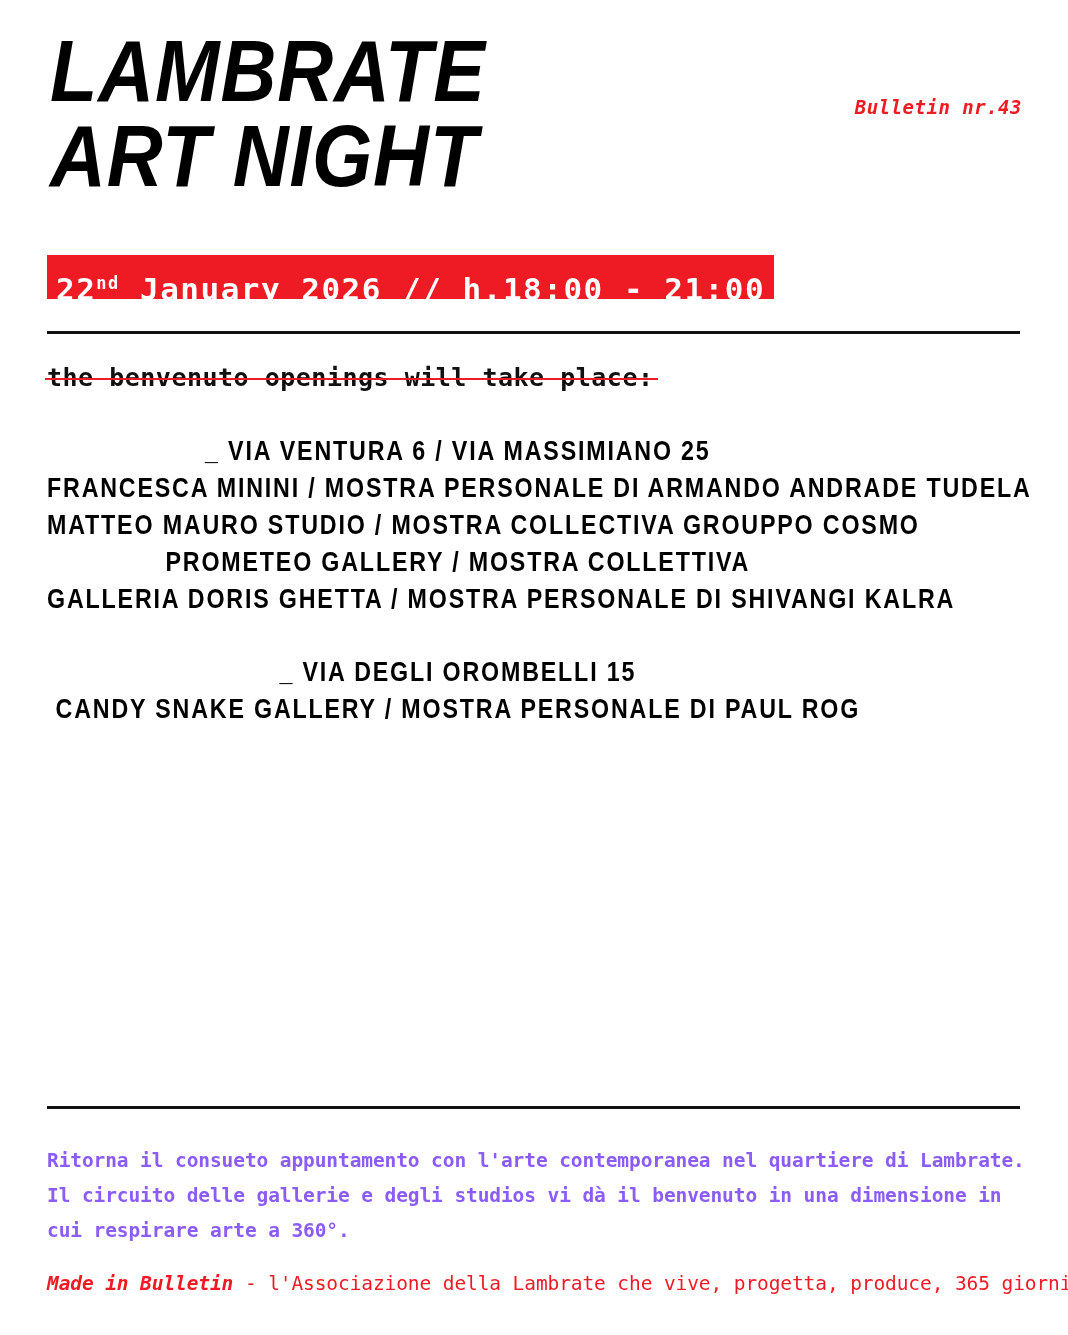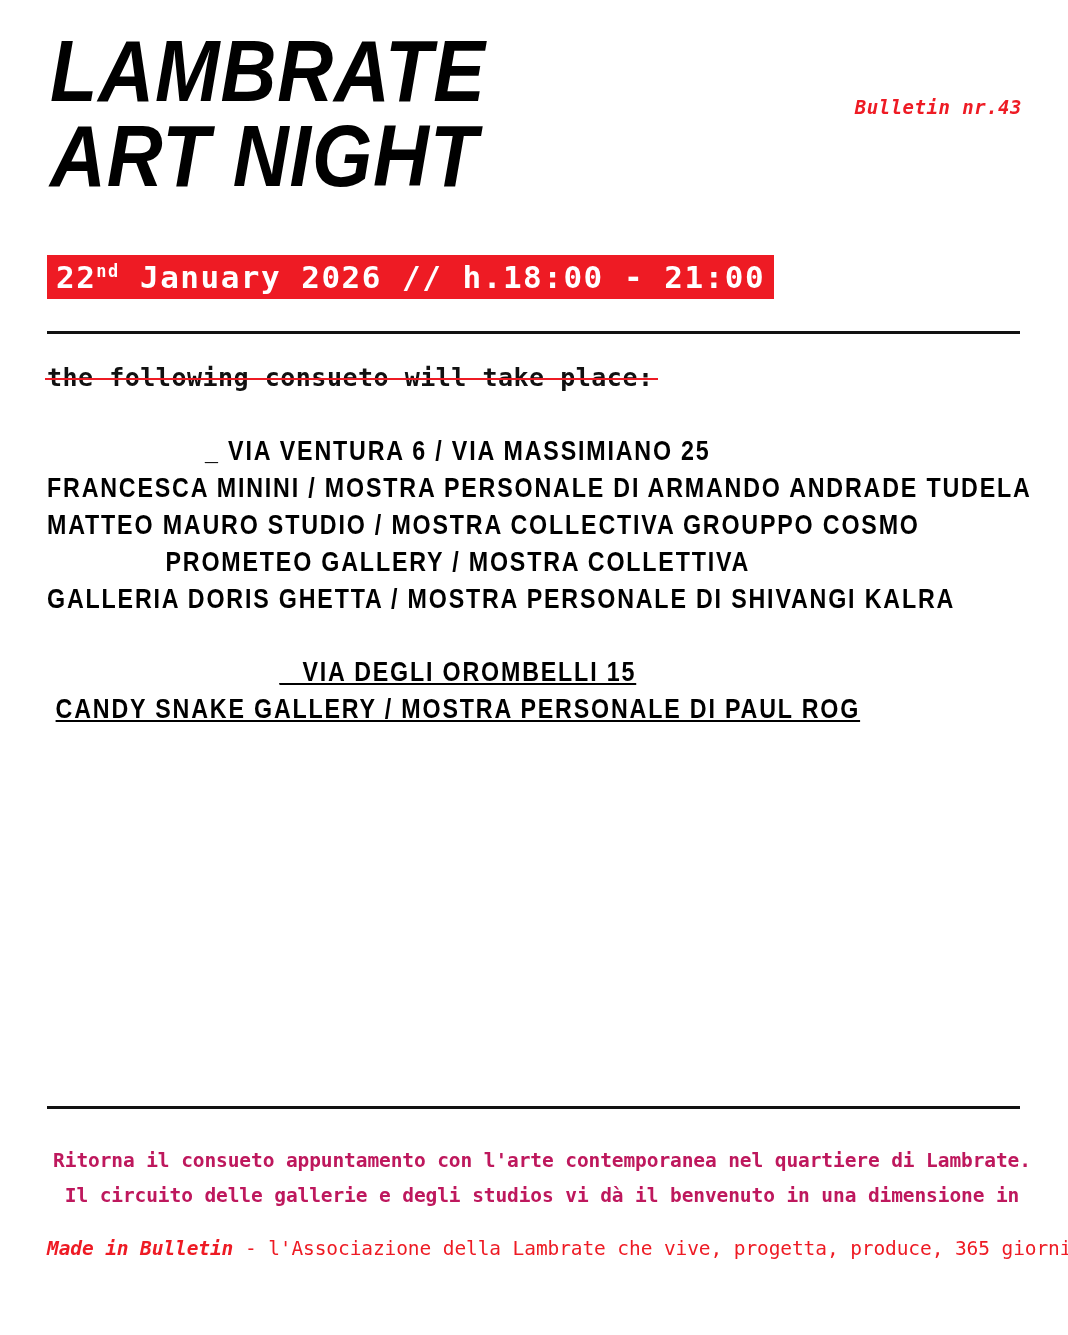--- a/index.html
+++ b/index.html
@@ -61,21 +61,21 @@
     position: absolute;
     left: 47px;
     top: 255px;
     background: #EE1B24;
     color: #ffffff;
     font-family: "DejaVu Sans Mono", monospace;
     font-weight: bold;
     font-size: 31px;
     line-height: 44px;
     height: 44px;
-    padding: 0 9px 0 9px;
+    padding: 12px 9px 0 9px;
     letter-spacing: 1.5px;
     white-space: nowrap;
     box-sizing: border-box;
   }
   .date-banner sup {
     font-size: 17px;
     vertical-align: super;
     line-height: 0;
   }
 
@@ -115,21 +115,21 @@
 
   
   .listings {
     position: absolute;
     left: 47px;
     top: 432px;
     width: 990px;
     text-align: center;
   }
   .group { margin-bottom: 36px; }
-  .group:last-child { margin-bottom: 8px; text-decoration: underline; }
+  .group:last-child { margin-bottom: 8px; }
 
   .group-address,
   .group-entry {
     font-family: "Liberation Sans", sans-serif;
     font-weight: bold;
     font-size: 28px;
     line-height: 37px;
     color: #000000;
     white-space: nowrap;
     transform: scaleX(0.83);
@@ -142,24 +142,23 @@
     position: absolute;
     left: 47px;
     top: 1143px;
     width: 990px;
   }
   .footer-line {
     font-family: "DejaVu Sans Mono", monospace;
     font-weight: bold;
     font-size: 19.5px;
     line-height: 35px;
-    color: #be185d;
+    color: #8b5cf6;
     white-space: nowrap;
     letter-spacing: -0.1px;
-    text-align: center;
   }
   .footer-credit {
     margin-top: 22px;
     font-family: "DejaVu Sans Mono", monospace;
     font-size: 19.5px;
     line-height: 28px;
     color: #EE1B24;
     white-space: nowrap;
     letter-spacing: -0.1px;
   }
@@ -179,21 +178,21 @@
     <div class="title-line">LAMBRATE</div>
     <div class="title-line">ART NIGHT</div>
   </div>
 
   <div class="date-banner">
     <span>22</span><sup>nd</sup><span> January 2026 // h.18:00 - 21:00</span>
   </div>
 
   <div class="rule rule-top"></div>
 
-  <div class="struck-heading">the following consueto will take place:</div>
+  <div class="struck-heading">the benvenuto openings will take place:</div>
 
   <div class="listings">
 
     <div class="group">
       <div class="group-address">_ VIA VENTURA 6 / VIA MASSIMIANO 25</div>
       <div class="group-entry">FRANCESCA MININI / MOSTRA PERSONALE DI ARMANDO ANDRADE TUDELA</div>
       <div class="group-entry">MATTEO MAURO STUDIO / MOSTRA COLLECTIVA GROUPPO COSMO</div>
       <div class="group-entry">PROMETEO GALLERY / MOSTRA COLLETTIVA</div>
       <div class="group-entry">GALLERIA DORIS GHETTA / MOSTRA PERSONALE DI SHIVANGI KALRA</div>
     </div>
@@ -204,18 +203,19 @@
       <div class="group-entry">CANDY SNAKE GALLERY / MOSTRA PERSONALE DI PAUL ROG</div>
     </div>
 
   </div>
 
   <div class="rule rule-bottom"></div>
 
   <div class="footer">
     <div class="footer-line">Ritorna il consueto appuntamento con l'arte contemporanea nel quartiere di Lambrate.</div>
     <div class="footer-line">Il circuito delle gallerie e degli studios vi dà il benvenuto in una dimensione in</div>
+    <div class="footer-line">cui respirare arte a 360°.</div>
     <div class="footer-credit">
       <span class="brand">Made in Bulletin</span><span> - l'Associazione della Lambrate che vive, progetta, produce, 365 giorni l'anno.</span>
     </div>
   </div>
 
 </div>
 
 </body></html>

